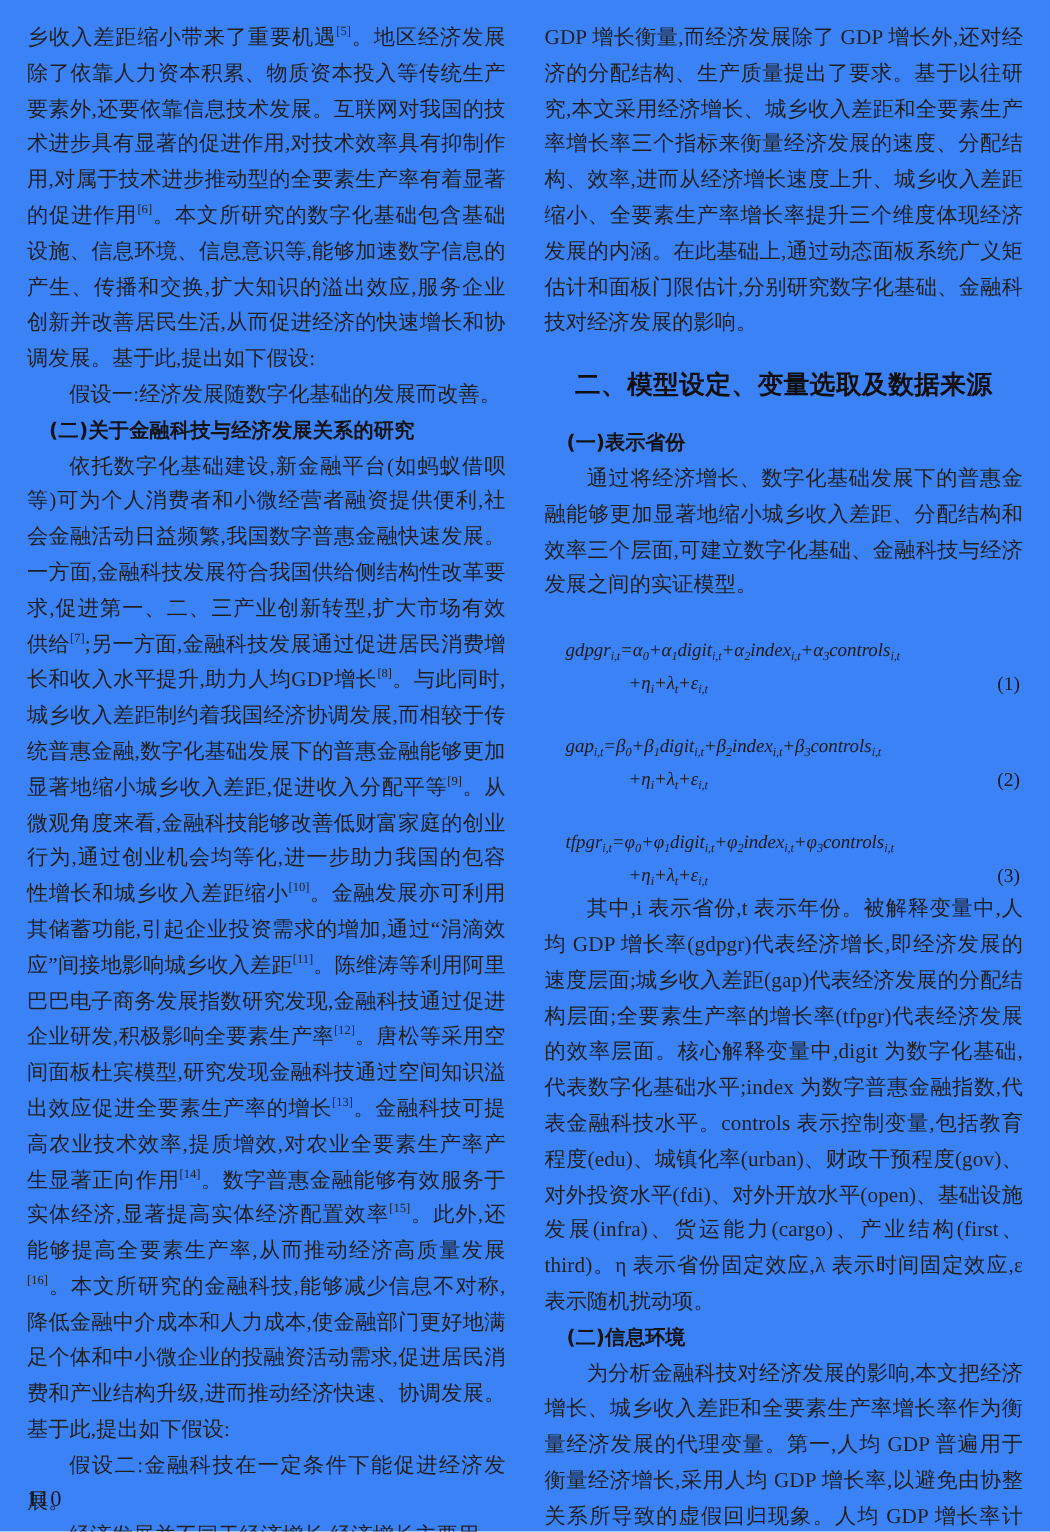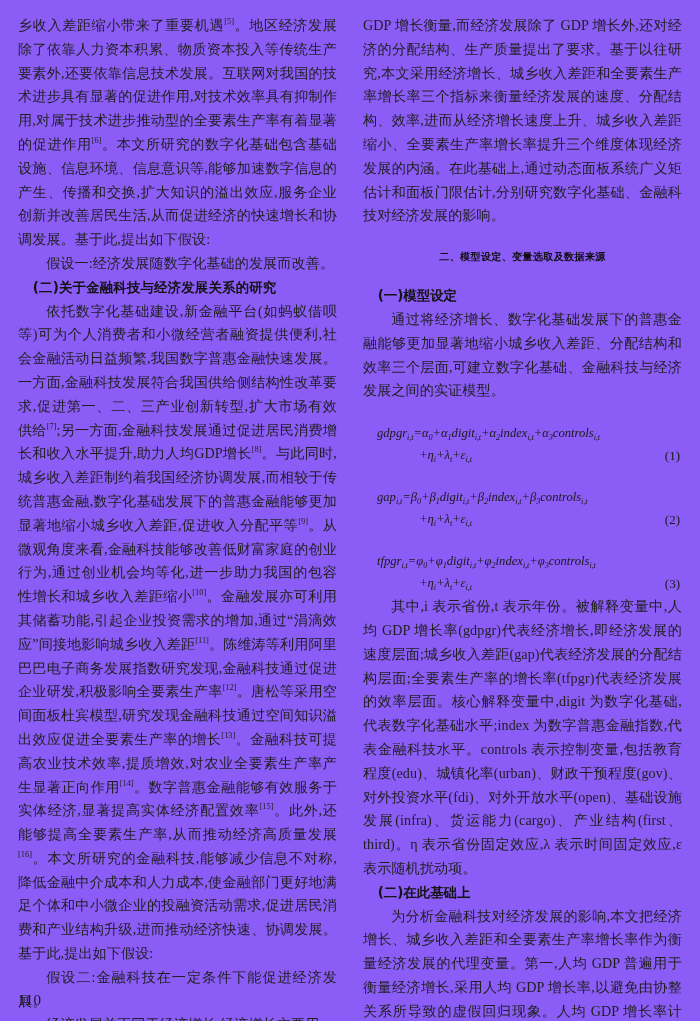--- a/index.html
+++ b/index.html
@@ -11,21 +11,21 @@
     width: 700px;
     height: 1021px;
     position: relative;
     font-family: "Liberation Serif", "DejaVu Serif", serif;
     color: #1a1a1a;
     overflow: hidden;
   }
   #page {
     position: absolute;
     inset: 0;
-    background: #8b5cf6;
+    background: #3b82f6;
   }
   .columns {
     position: absolute;
     top: 14px;
     left: 18px;
     width: 664px;
     height: 958px;
     display: flex;
     gap: 26px;
   }
@@ -51,21 +51,21 @@
     line-height: 23.8px;
     font-weight: bold;
     text-indent: 1.1em;
     color: #131313;
     letter-spacing: 0.2px;
   }
   h2.heading-main {
     margin: 0;
     padding: 18px 0 16px 0;
     font-family: "DejaVu Sans", "Liberation Sans", sans-serif;
-    font-size: 10px;
+    font-size: 17px;
     line-height: 22px;
     font-weight: bold;
     text-align: center;
     color: #0f0f0f;
     letter-spacing: 0.4px;
   }
   h3.heading-sub2 {
     margin: 0;
     font-family: "DejaVu Sans", "Liberation Sans", sans-serif;
     font-size: 13.4px;
@@ -149,21 +149,21 @@
       <p class="body indent">经济发展并不同于经济增长,经济增长主要用</p>
 
     </div>
 
     <div class="col">
 
       <p class="body">GDP 增长衡量,而经济发展除了 GDP 增长外,还对经济的分配结构、生产质量提出了要求。基于以往研究,本文采用经济增长、城乡收入差距和全要素生产率增长率三个指标来衡量经济发展的速度、分配结构、效率,进而从经济增长速度上升、城乡收入差距缩小、全要素生产率增长率提升三个维度体现经济发展的内涵。在此基础上,通过动态面板系统广义矩估计和面板门限估计,分别研究数字化基础、金融科技对经济发展的影响。</p>
 
       <h2 class="heading-main">二、模型设定、变量选取及数据来源</h2>
 
-      <h3 class="heading-sub2">(一)模型设定</h3>
+      <h3 class="heading-sub2">(一)表示省份</h3>
 
       <p class="body indent">通过将经济增长、数字化基础发展下的普惠金融能够更加显著地缩小城乡收入差距、分配结构和效率三个层面,可建立数字化基础、金融科技与经济发展之间的实证模型。</p>
 
       <div class="eqblock">
 
         <div class="eqline l1">
           <span>gdpgr<sub>i,t</sub>=α<sub>0</sub>+α<sub>1</sub>digit<sub>i,t</sub>+α<sub>2</sub>index<sub>i,t</sub>+α<sub>3</sub>controls<sub>i,t</sub></span>
         </div>
         <div class="eqline l2">
           <span>+η<sub>i</sub>+λ<sub>t</sub>+ε<sub>i,t</sub></span>
@@ -183,21 +183,21 @@
         </div>
         <div class="eqline l2">
           <span>+η<sub>i</sub>+λ<sub>t</sub>+ε<sub>i,t</sub></span>
           <span class="eqnum">(3)</span>
         </div>
 
       </div>
 
       <p class="body indent">其中,i 表示省份,t 表示年份。被解释变量中,人均 GDP 增长率(gdpgr)代表经济增长,即经济发展的速度层面;城乡收入差距(gap)代表经济发展的分配结构层面;全要素生产率的增长率(tfpgr)代表经济发展的效率层面。核心解释变量中,digit 为数字化基础,代表数字化基础水平;index 为数字普惠金融指数,代表金融科技水平。controls 表示控制变量,包括教育程度(edu)、城镇化率(urban)、财政干预程度(gov)、对外投资水平(fdi)、对外开放水平(open)、基础设施发展(infra)、货运能力(cargo)、产业结构(first、third)。η 表示省份固定效应,λ 表示时间固定效应,ε 表示随机扰动项。</p>
 
-      <h3 class="heading-sub2">(二)在此基础上</h3>
+      <h3 class="heading-sub2">(二)信息环境</h3>
 
 
       <p class="body indent"><span>为分析金融科技对经济发展的影响,本文把经济增长、城乡收入差距和全要素生产率增长率作为衡量经济发展的代理变量。第一,人均 GDP 普遍用于衡量经济增长,采用人均 GDP 增长率,以避免由协整关系所导致的虚假回归现象。人均 GDP 增长率计算公式为(gdpt−gdp</span><sub style="font-size:9px;position:relative;top:3px;font-style:italic;">t−1</sub><span class="it">)/gdp</span><sub style="font-size:9px;position:relative;top:3px;font-style:italic;">t−1</sub><span>,</span><span>采用人均 GDP 增长率衡量经济增长并表示经济发展的速度。第二,城乡收入差距计算公式为城镇人均可支</span></p>
 
     </div>
 
   </div>
 
   <div class="pageno">110</div>
 

